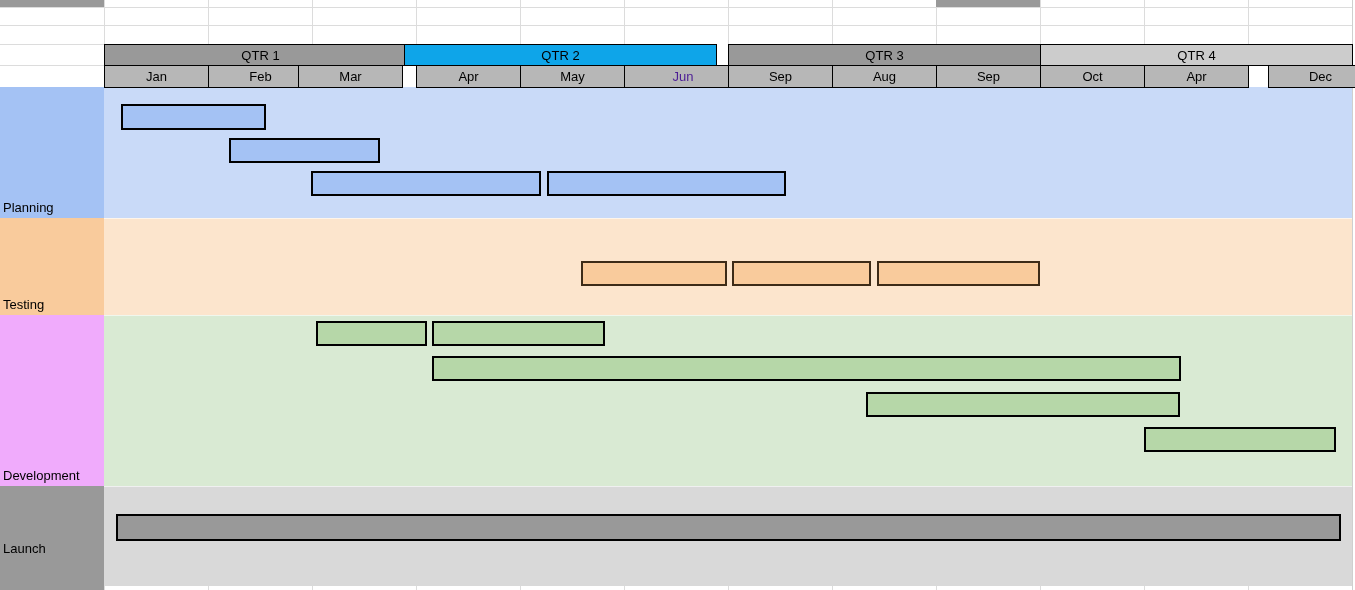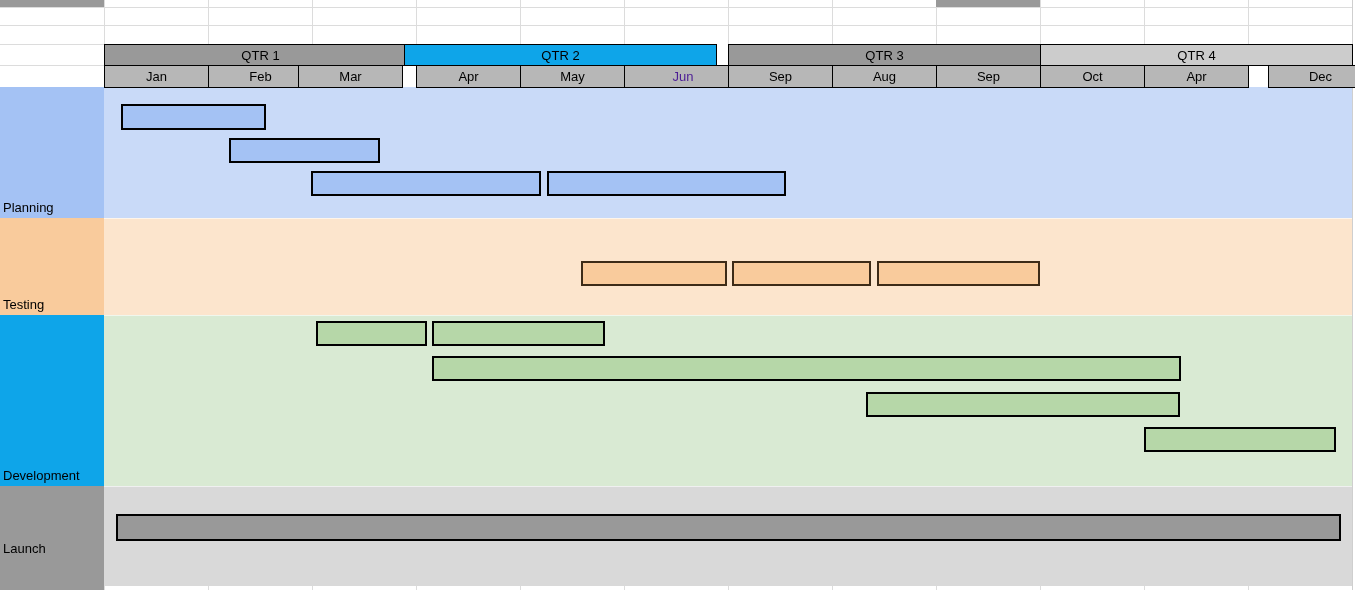--- a/index.html
+++ b/index.html
@@ -25,21 +25,21 @@
   <div id="layer-sections">
       <div class="abs" style="left: 0px; top: 87px; width: 1352px; height: 131px; background: rgb(201, 218, 248);"></div>
       <div class="abs label-cell" style="left: 0px; top: 87px; width: 104px; height: 131px; background: rgb(164, 194, 244);">
         <span>Planning</span>
       </div>
       <div class="abs section-divider" style="left: 0px; top: 218px; width: 1352px; height: 97px; background: rgb(252, 229, 205);"></div>
       <div class="abs label-cell" style="left: 0px; top: 218px; width: 104px; height: 97px; background: rgb(249, 203, 156);">
         <span>Testing</span>
       </div>
       <div class="abs section-divider" style="left: 0px; top: 315px; width: 1352px; height: 171px; background: rgb(217, 234, 211);"></div>
-      <div class="abs label-cell" style="left: 0px; top: 315px; width: 104px; height: 171px; background: #0ea5e9;">
+      <div class="abs label-cell" style="left: 0px; top: 315px; width: 104px; height: 171px; background: #f0abfc;">
         <span>Development</span>
       </div>
       <div class="abs section-divider" style="left: 0px; top: 486px; width: 1352px; height: 100px; background: rgb(217, 217, 217);"></div>
       <div class="abs label-cell" style="left: 0px; top: 486px; width: 104px; height: 128px; background: rgb(153, 153, 153); align-items: center;">
         <span>Launch</span>
       </div>
       <div class="abs topcell" style="left: 0px; top: 0px; width: 104px; height: 7px; background: rgb(153, 153, 153);"></div>
       <div class="abs topcell" style="left: 936px; top: 0px; width: 104px; height: 7px; background: rgb(153, 153, 153);"></div>
     </div>
   <div id="layer-gridlines">

